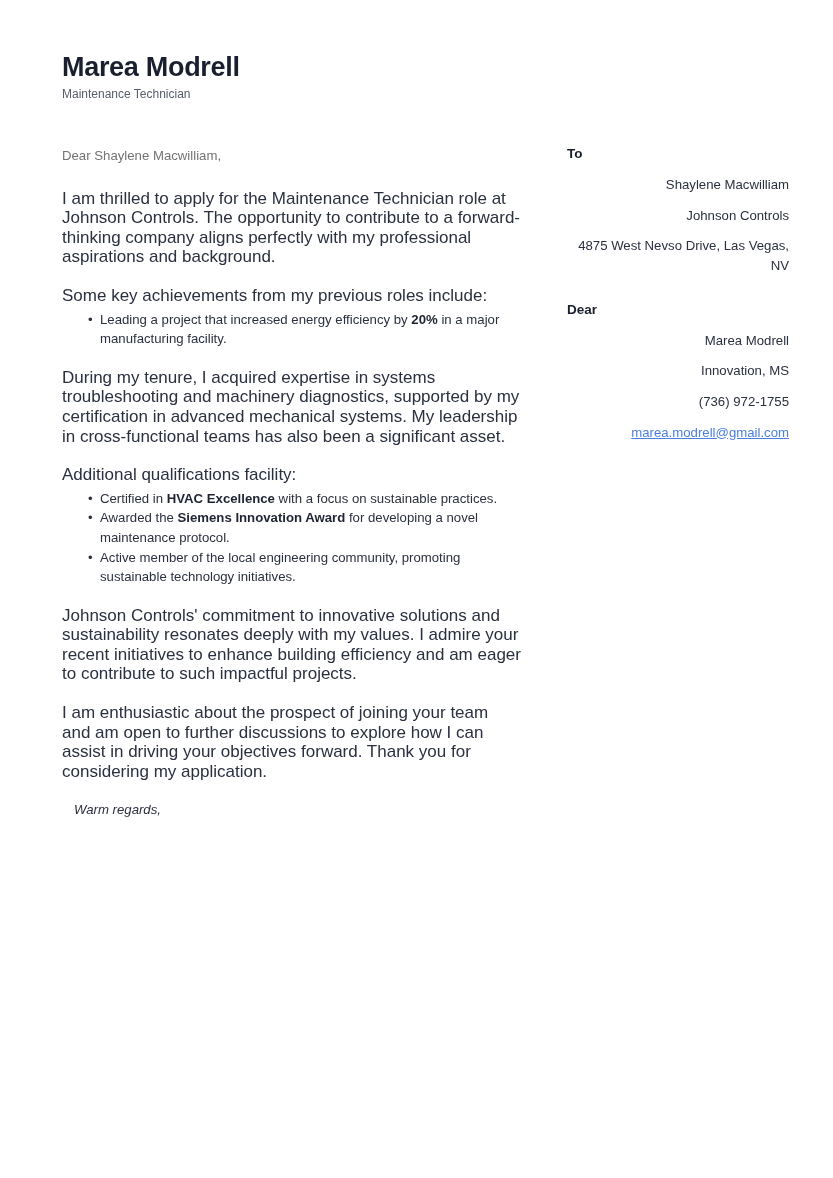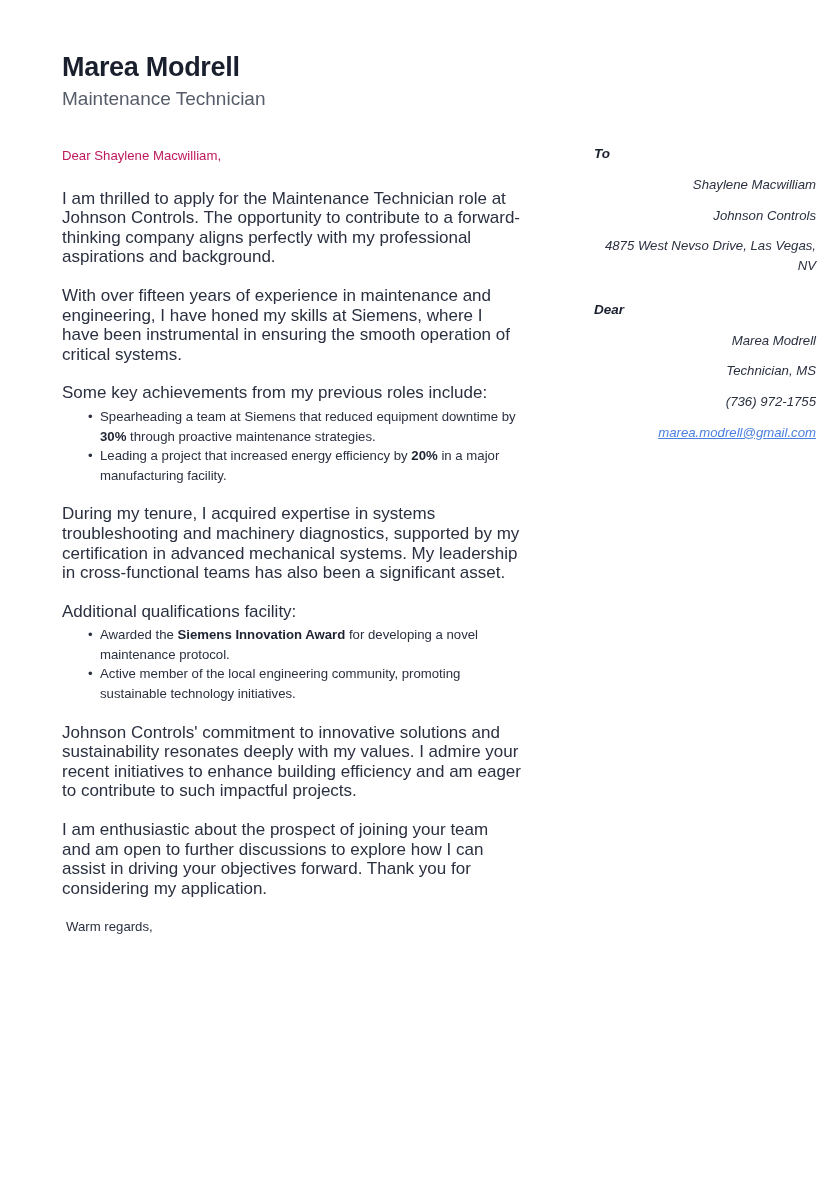--- a/index.html
+++ b/index.html
@@ -32,62 +32,62 @@
   }
   .name {
     font-size: 27px;
     font-weight: 700;
     letter-spacing: -0.3px;
     color: #1a1f2e;
     line-height: 1.15;
     margin: 0;
   }
   .role {
-    font-size: 19px;
+    font-size: 12px;
     font-weight: 400;
     color: #565c69;
     margin: 4px 0 0 0;
     line-height: 1.3;
   }
 
   
   .letter-body {
     position: absolute;
     left: 62px;
     top: 146px;
     width: 459px;
   }
   .sidebar {
     position: absolute;
-    left: 594px;
+    left: 567px;
     top: 146px;
     width: 222px;
-    font-style: italic;
   }
 
   .para {
     font-size: 17px;
     line-height: 19.6px;
     color: #2b3040;
     margin: 0 0 19px 0;
   }
   .para.tight {
     margin-bottom: 4px;
   }
   .salutation {
     font-size: 13.2px;
     line-height: 19.6px;
-    color: #be185d;
+    color: #737373;
     margin: 0 0 23px 0;
   }
   .signoff {
     font-size: 13.2px;
     line-height: 19.6px;
     color: #2b3040;
-    margin: 4px;
+    margin: 12px;
+    font-style: italic;
   }
 
   ul.bullets {
     margin: 0 0 19px 0;
     padding: 0 0 0 26px;
     list-style: none;
   }
   ul.bullets li {
     font-size: 13.2px;
     line-height: 19.6px;
@@ -143,34 +143,33 @@
     <h1 class="name">Marea Modrell</h1>
     <div class="role">Maintenance Technician</div>
   </div>
 
   <div class="letter-body">
 
     <p class="salutation">Dear Shaylene Macwilliam,</p>
 
     <p class="para">I am thrilled to apply for the Maintenance Technician role at Johnson Controls. The opportunity to contribute to a forward-thinking company aligns perfectly with my professional aspirations and background.</p>
 
-    <p class="para">With over fifteen years of experience in maintenance and engineering, I have honed my skills at Siemens, where I have been instrumental in ensuring the smooth operation of critical systems.</p>
 
     <p class="para tight">Some key achievements from my previous roles include:</p>
 
     <ul class="bullets">
-      <li><span>Spearheading a team at Siemens that reduced equipment downtime by </span><b>30%</b><span> through proactive maintenance strategies.</span></li>
       <li><span>Leading a project that increased energy efficiency by </span><b>20%</b><span> in a major manufacturing facility.</span></li>
     </ul>
 
     <p class="para">During my tenure, I acquired expertise in systems troubleshooting and machinery diagnostics, supported by my certification in advanced mechanical systems. My leadership in cross-functional teams has also been a significant asset.</p>
 
     <p class="para tight">Additional qualifications facility:</p>
 
     <ul class="bullets">
+      <li><span>Certified in </span><b>HVAC Excellence</b><span> with a focus on sustainable practices.</span></li>
       <li><span>Awarded the </span><b>Siemens Innovation Award</b><span> for developing a novel maintenance protocol.</span></li>
       <li><span>Active member of the local engineering community, promoting sustainable technology initiatives.</span><b></b><span></span></li>
     </ul>
 
     <p class="para">Johnson Controls' commitment to innovative solutions and sustainability resonates deeply with my values. I admire your recent initiatives to enhance building efficiency and am eager to contribute to such impactful projects.</p>
 
     <p class="para">I am enthusiastic about the prospect of joining your team and am open to further discussions to explore how I can assist in driving your objectives forward. Thank you for considering my application.</p>
 
     <p class="signoff">Warm regards,</p>
   </div>
@@ -180,20 +179,20 @@
     <div class="sb-block">
       <div class="sb-heading">To</div>
       <div class="sb-line">Shaylene Macwilliam</div>
       <div class="sb-line">Johnson Controls</div>
       <div class="sb-line">4875 West Nevso Drive, Las Vegas, NV</div>
     </div>
 
     <div class="sb-block">
       <div class="sb-heading">Dear</div>
       <div class="sb-line">Marea Modrell</div>
-      <div class="sb-line">Technician, MS</div>
+      <div class="sb-line">Innovation, MS</div>
       <div class="sb-line">(736) 972-1755</div>
       <div class="sb-line"><a class="sb-email" href="#">marea.modrell@gmail.com</a></div>
     </div>
 
   </div>
 
 </div>
 
 </body></html>

